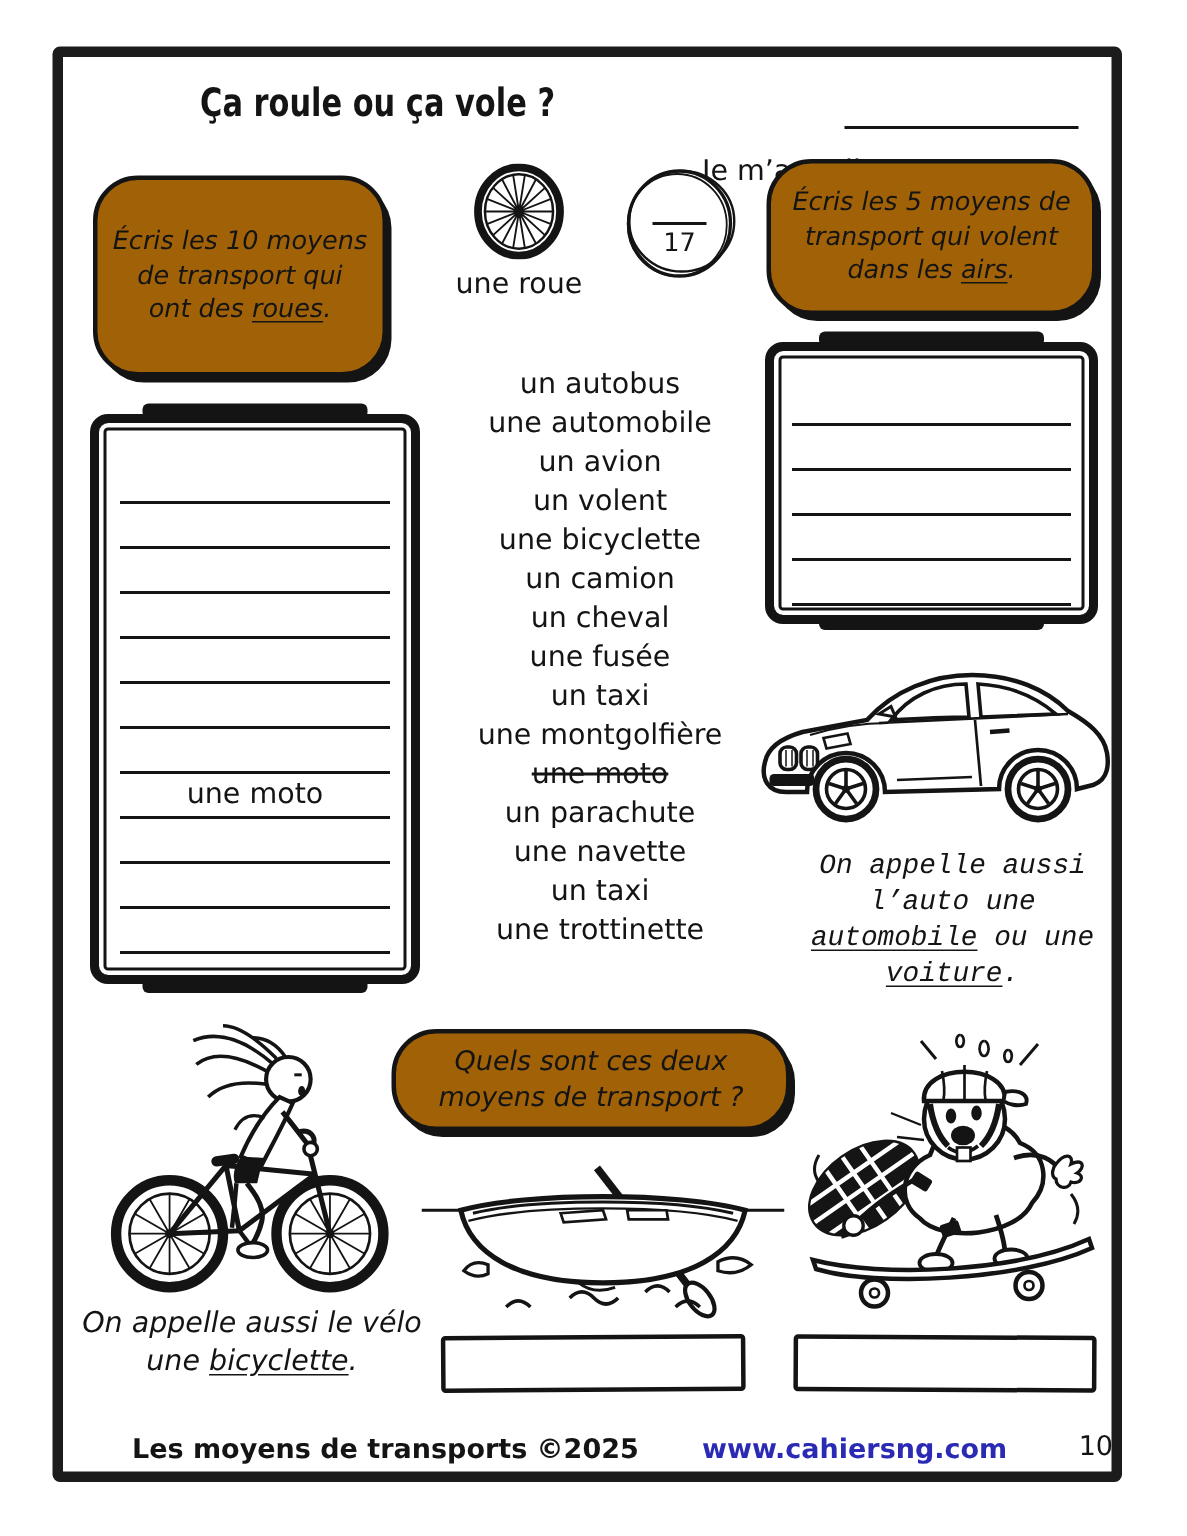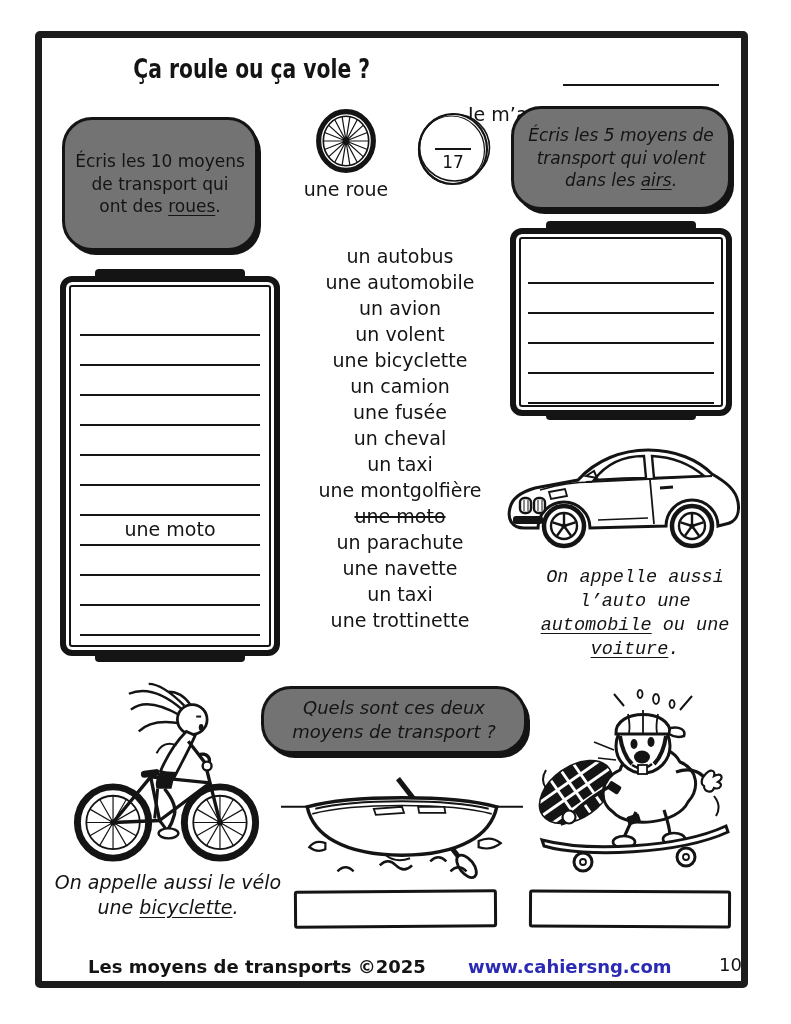--- a/index.html
+++ b/index.html
@@ -5,21 +5,21 @@
   html,body{margin:0;padding:0;background:#fff;}
   .page{position:relative;width:766px;height:1024px;background:#fff;overflow:hidden;
         font-family:"DejaVu Sans",sans-serif;color:#141414;}
   .abs{position:absolute;}
   .sheet-border{position:absolute;left:35px;top:31px;width:713px;height:957px;
         border:7px solid #1c1c1c;border-radius:5px;box-sizing:border-box;background:transparent;}
   .title{font-weight:800;font-size:26px;white-space:nowrap;text-align:center;}
   .title .squeeze{display:inline-block;transform:scaleX(0.78);transform-origin:center;}
   .name-label{font-size:19px;margin-top:44px;}
   .name-line{border-bottom:2.5px solid #141414;}
-  .bubble{border:3px solid #141414;border-radius:30px;background:#737373;
+  .bubble{border:3px solid #141414;border-radius:30px;background:#a16207;
           box-shadow:4px 5px 0 -1px #141414;display:flex;align-items:center;justify-content:center;
           text-align:center;padding:21px 10px;box-sizing:border-box;font-size:17px;line-height:1.32;}
   .italic{font-style:italic;}
   .u{text-decoration:underline;text-underline-offset:3px;}
   .notepad{border:6px solid #141414;border-radius:12px;background:#fff;box-sizing:border-box;
            box-shadow:inset 0 0 0 3px #fff, inset 0 0 0 5px #141414;}
   .pad-tab{position:absolute;background:#141414;height:10px;border-radius:4px;width:150px;}
   .nline{position:absolute;border-top:2px solid #141414;}
   .word{height:26px;line-height:26px;font-size:19px;text-align:center;}
   .struck{text-decoration:line-through;text-decoration-thickness:2.2px;}
@@ -38,21 +38,21 @@
 <div class="page">
 
   <div class="sheet-border"></div>
 
   <div class="abs title" style="left:100px;top:54px;width:300px;">
     <span class="squeeze">Ça roule ou ça vole ?</span>
   </div>
   <div class="abs name-label" style="left:468px;top:59px;">Je m’appelle :</div>
   <div class="abs name-line" style="left:563px;top:60px;width:156px;height:24px;"></div>
 
-  <div class="abs bubble" style="left:62px;top:117px;width:196px;height:134px;">
+  <div class="abs bubble" style="left:62px;top:117px;width:196px;height:134px;font-style:italic;">
     <div><span>Écris les 10 moyens de transport qui ont des </span><span class="u">roues</span><span>.</span></div>
   </div>
 
   <div class="abs" style="left:315px;top:109px;width:62px;height:64px;">
     <svg width="62" height="64" viewBox="0 0 60 62">
       <ellipse cx="30" cy="31" rx="26.5" ry="28.5" fill="#fff" stroke="#141414" stroke-width="5"></ellipse>
       <ellipse cx="30" cy="31" rx="22" ry="24" fill="none" stroke="#141414" stroke-width="1.6"></ellipse>
       <path stroke="#141414" stroke-width="1.2" d="M30 31L52 31M30 31L50.7 39.2M30 31L46.9 46.4M30 31L41 51.8M30 31L33.8 54.6M30 31L26.2 54.6M30 31L19 51.8M30 31L13.1 46.4M30 31L9.3 39.2M30 31L8 31M30 31L9.3 22.8M30 31L13.1 15.6M30 31L19 10.2M30 31L26.2 7.4M30 31L33.8 7.4M30 31L41 10.2M30 31L46.9 15.6M30 31L50.7 22.8"></path>
       <circle cx="30" cy="31" r="3" fill="#141414"></circle>
     </svg>
@@ -90,22 +90,22 @@
     <div class="example-answer" style="top:236px;">une moto</div>
   </div>
 
   <div class="abs word-col" style="left:285px;top:243px;width:230px;">
     <div class="word">un autobus</div>
     <div class="word">une automobile</div>
     <div class="word">un avion</div>
     <div class="word">un volent</div>
     <div class="word">une bicyclette</div>
     <div class="word">un camion</div>
+    <div class="word">un cheval</div>
     <div class="word">une fusée</div>
-    <div class="word">un cheval</div>
     <div class="word">un taxi</div>
     <div class="word">une montgolfière</div>
     <div class="word struck">une moto</div>
     <div class="word">un parachute</div>
     <div class="word">une navette</div>
     <div class="word">un taxi</div>
     <div class="word">une trottinette</div>
   </div>
 
   <div class="pad-tab" style="left:546px;top:221px;"></div>

